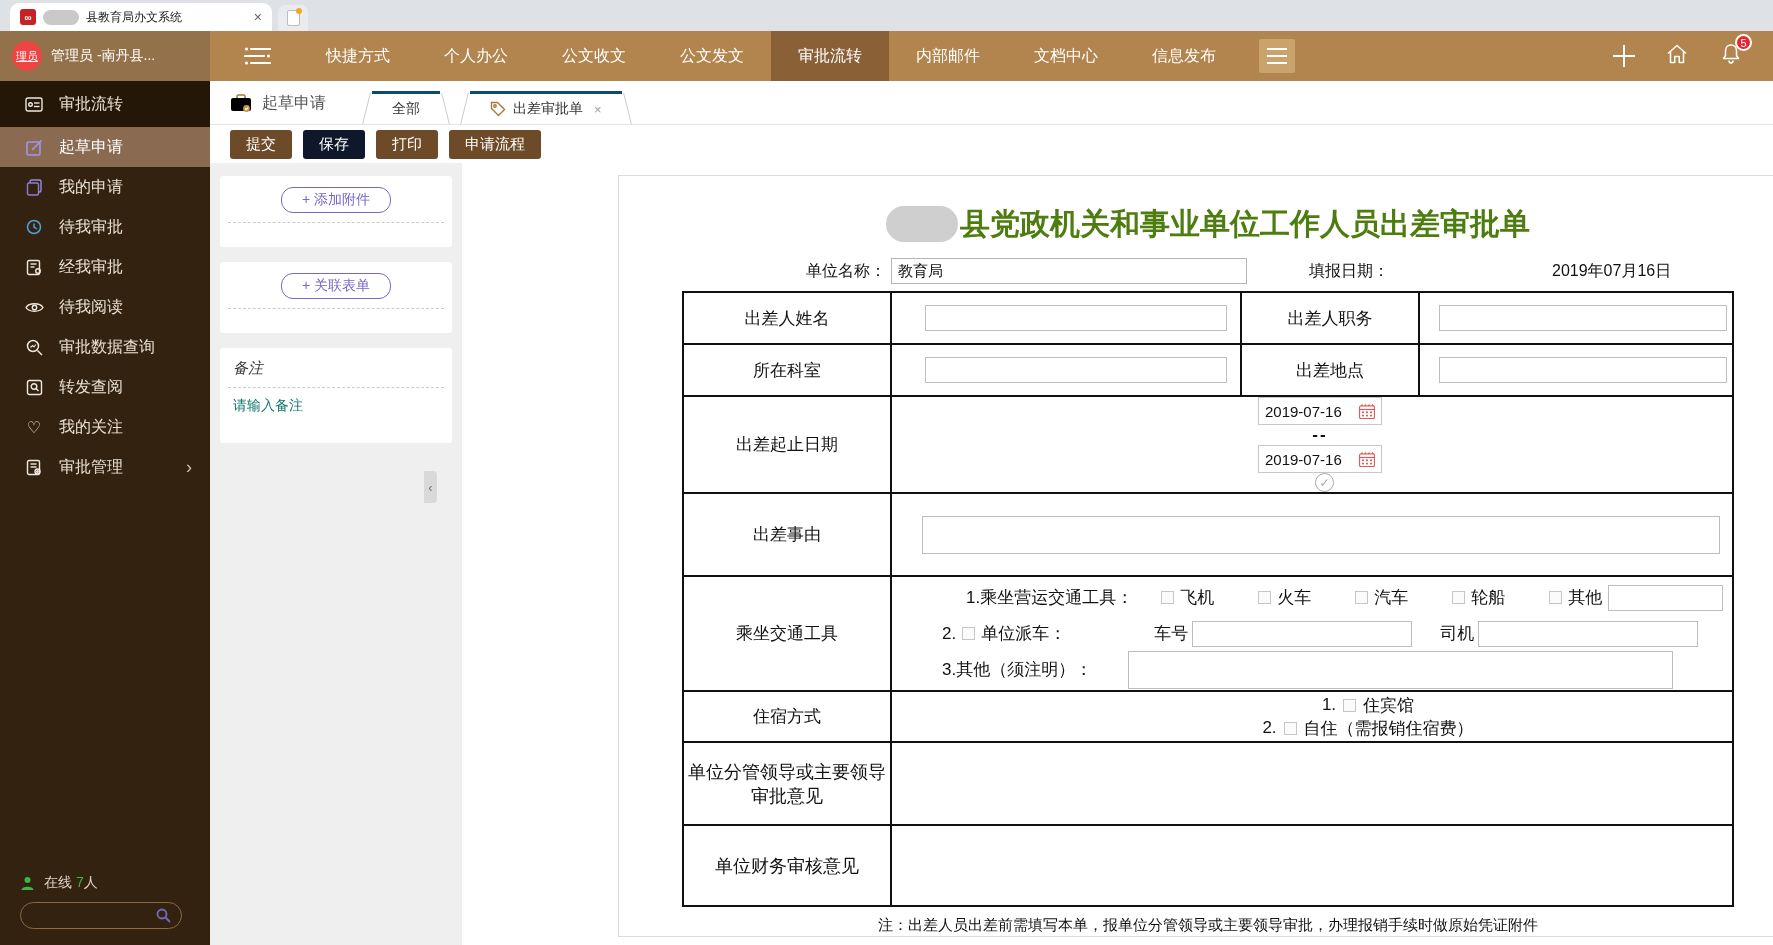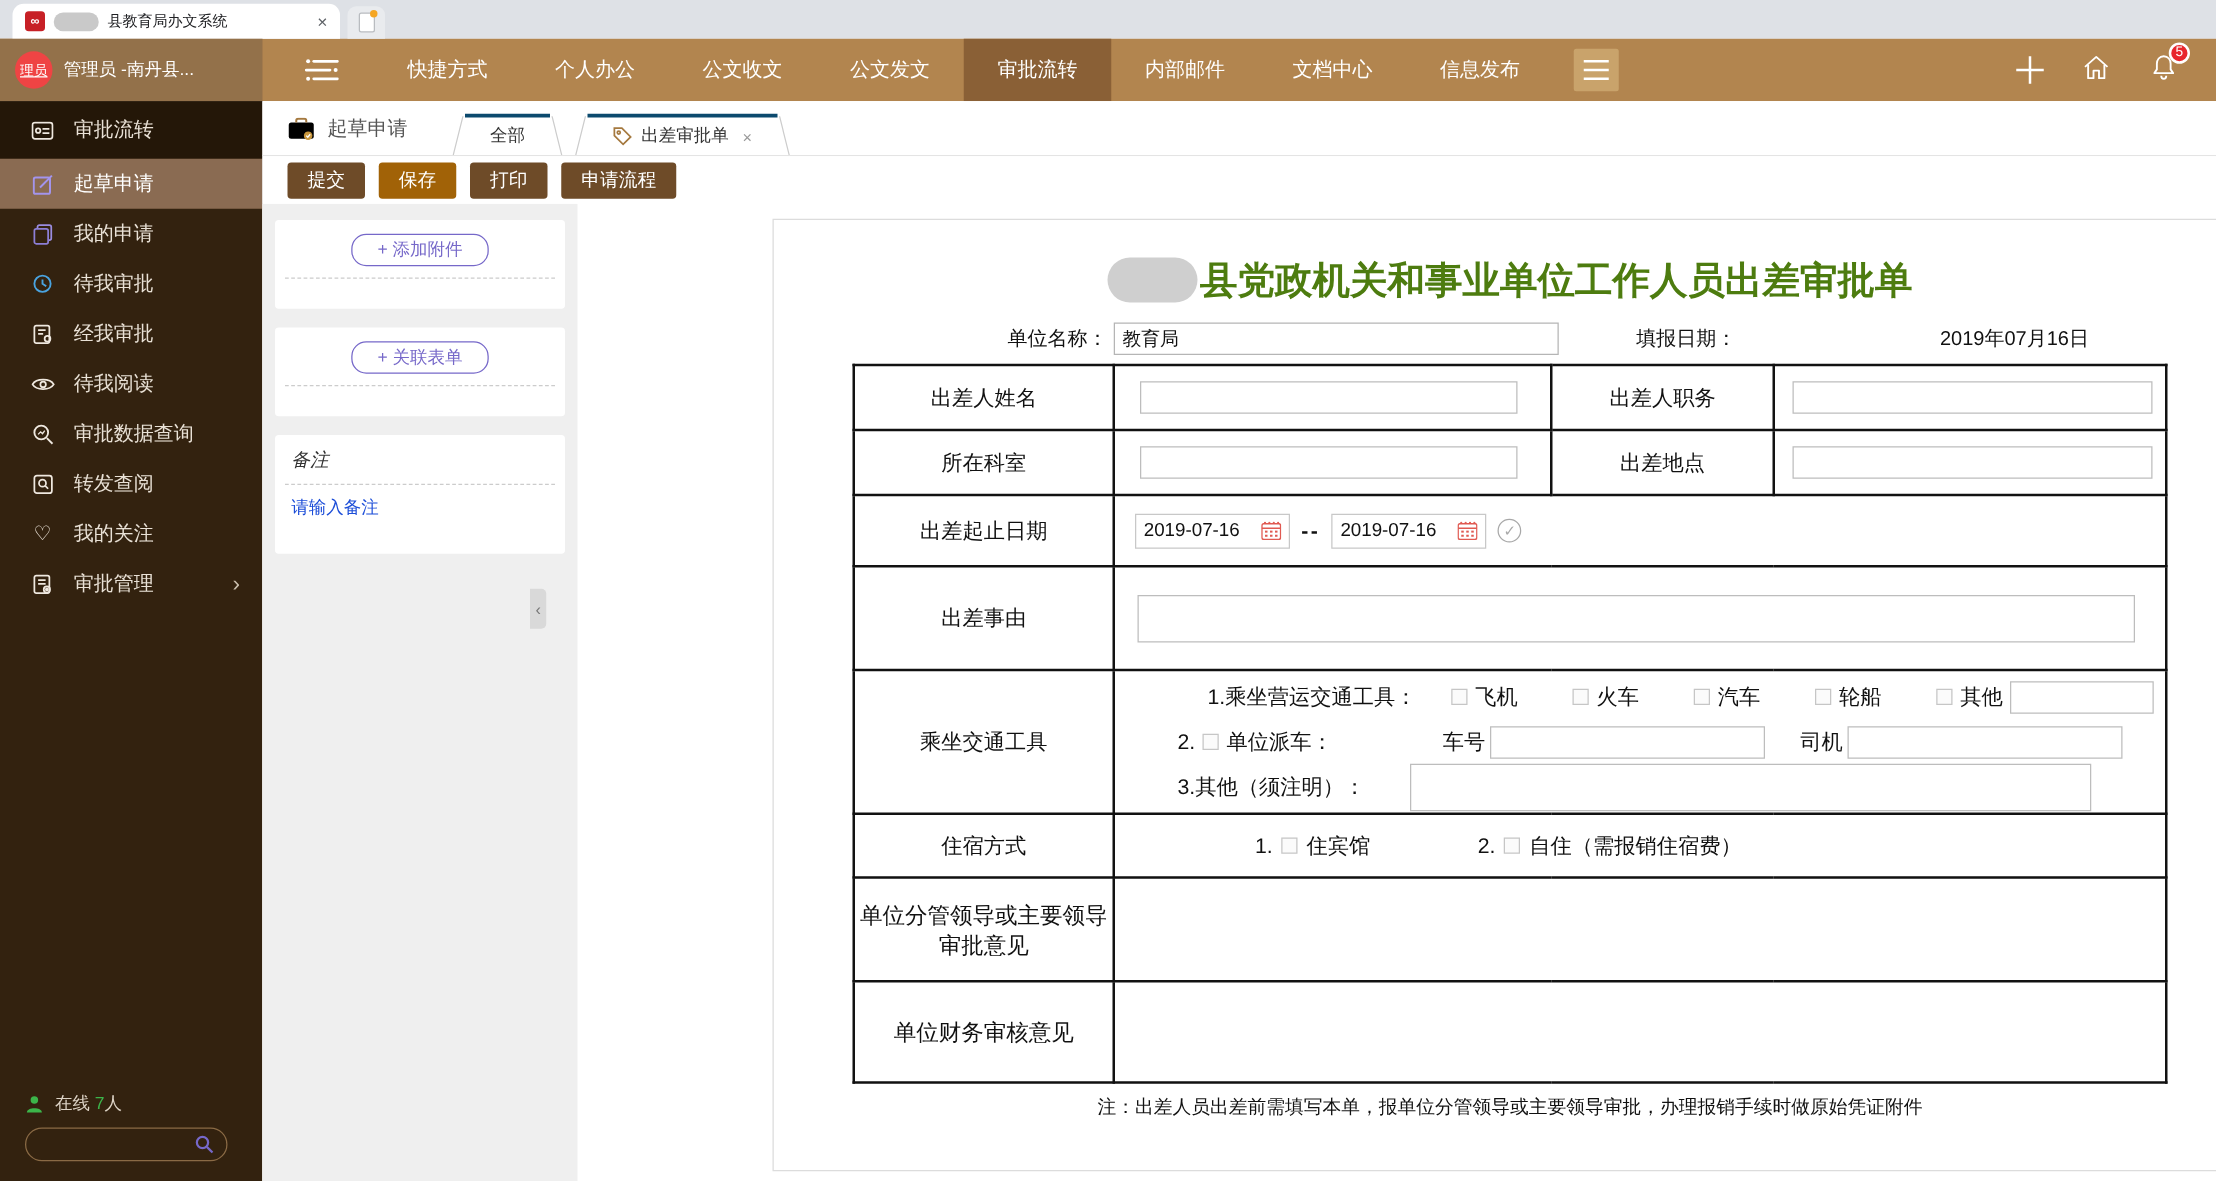--- a/index.html
+++ b/index.html
@@ -66,49 +66,49 @@
   .section-label { display:flex; align-items:center; gap:10px; font-size:16px; color:#555; padding-bottom:10px; margin-right:46px; }
   .file-tab { position:relative; height:33px; display:flex; align-items:center; gap:7px;
     padding:0 20px; font-size:14px; color:#333; margin-right:30px; border-top:3px solid #0c4a6e; background:#fff; }
   .file-tab::before, .file-tab::after { content:""; position:absolute; top:-1px; bottom:0; width:12px; }
   .file-tab::before { left:-6px; border-left:1px solid #ccc; transform:skewX(-14deg); }
   .file-tab::after  { right:-6px; border-right:1px solid #ccc; transform:skewX(14deg); }
   .file-tab .x { color:#999; font-size:13px; margin-left:4px; }
   .toolbar { height:38px; display:flex; align-items:center; gap:11px; padding-left:20px; background:#fff; }
   .tbtn { height:29px; padding:0 16px; border:none; border-radius:3px; background:#6e4b28; color:#fff;
     font-size:15px; font-family:inherit; display:flex; align-items:center; cursor:default; }
-  .tbtn.save { background:#a16207; }
+  .tbtn.save { background:#0f172a; }
   
   .workspace { flex:1; display:flex; position:relative; background:#fff; overflow:hidden; }
   .attach-panel { width:252px; flex:0 0 auto; background:#efefef; padding:13px 10px; display:flex; flex-direction:column; gap:15px; }
   .card { background:#fff; border-radius:3px; padding:8px 8px 0; }
   .card-btn-row { text-align:center; padding:3px 0 9px; border-bottom:1px dashed #ccc; }
   .purple-btn { display:inline-block; border:1px solid #7668c9; color:#7668c9; background:#fff;
     border-radius:12px; padding:3px 20px; font-size:14px; font-family:inherit; cursor:default; }
   .card-empty { height:24px; }
   .note-label { font-size:15px; color:#333; padding:3px 5px 9px; border-bottom:1px dashed #ccc;font-style:italic; }
-  .note-placeholder { color:#1d4ed8; font-size:14px; padding:9px 5px 28px; }
+  .note-placeholder { color:#0f766e; font-size:14px; padding:9px 5px 28px; }
   .collapse-handle { position:absolute; left:214px; top:308px; width:13px; height:32px; background:#d9d9d9;
     border-radius:0 4px 4px 0; color:#777; font-size:13px; display:flex; align-items:center; justify-content:center; }
   .form-scroll { flex:1; min-width:0; }
   .paper { width:1180px; height:762px; margin:12px 0 0 156px; background:#fff; border:1px solid #dcdcdc; }
   .paper-title { text-align:center; margin-top:28px; font-size:30px; font-weight:600; color:#4d7c0f; white-space:nowrap; }
   .title-blob { width:72px; height:36px; border-radius:18px; background:#cfcfcf; vertical-align:-8px; margin-right:2px; }
   .unit-row { display:flex; align-items:center; margin-top:13px; font-size:16px; color:#111; }
   .unit-label { margin-left:187px; }
   .unit-input { width:356px; height:26px; border:1px solid #b5b5b5; margin-left:5px; padding:0 6px;
     font-size:15px; font-family:inherit; color:#111; }
   .date-label { margin-left:62px; }
   .date-value { margin-left:163px; }
   table.form-tb { border-collapse:collapse; margin:7px auto 0; table-layout:fixed; width:1050px; }
   table.form-tb td { border:2px solid #111; padding:0; font-size:17px; color:#111; vertical-align:middle; }
   td.lbl { text-align:center; font-size:19px; }
   td.lbl.small { font-size:18px; padding:0 2px; }
   .ipt { border:1px solid #bdbdbd; height:26px; font-family:inherit; font-size:15px; padding:0 5px; background:#fff; }
-  .cell-pad { padding-left:20px; display:flex; align-items:center; }
+  .cell-pad { padding-left:20px; display:flex; align-items:center;flex-direction:column; }
   .date-box { width:124px; height:28px; border:1px solid #c8c8c8; display:flex; align-items:center;
     justify-content:space-between; padding:0 6px; font-size:15px; }
   .date-sep { margin:0 9px; font-weight:bold; letter-spacing:2px; }
   .check-circle { width:19px; height:19px; border:1px solid #a8a8a8; border-radius:50%; color:#a8a8a8;
     font-size:12px; display:flex; align-items:center; justify-content:center; margin-left:9px; }
   .cb { width:13px; height:13px; border:1px solid #c6c6c6; background:#fbfbfb; display:inline-block;
     vertical-align:-1px; flex:0 0 auto; }
   .t-line { display:flex; align-items:center; height:36px; }
   .t-opt { display:flex; align-items:center; gap:6px; margin-right:44px; }
   .t-opt.last { margin-right:6px; }

